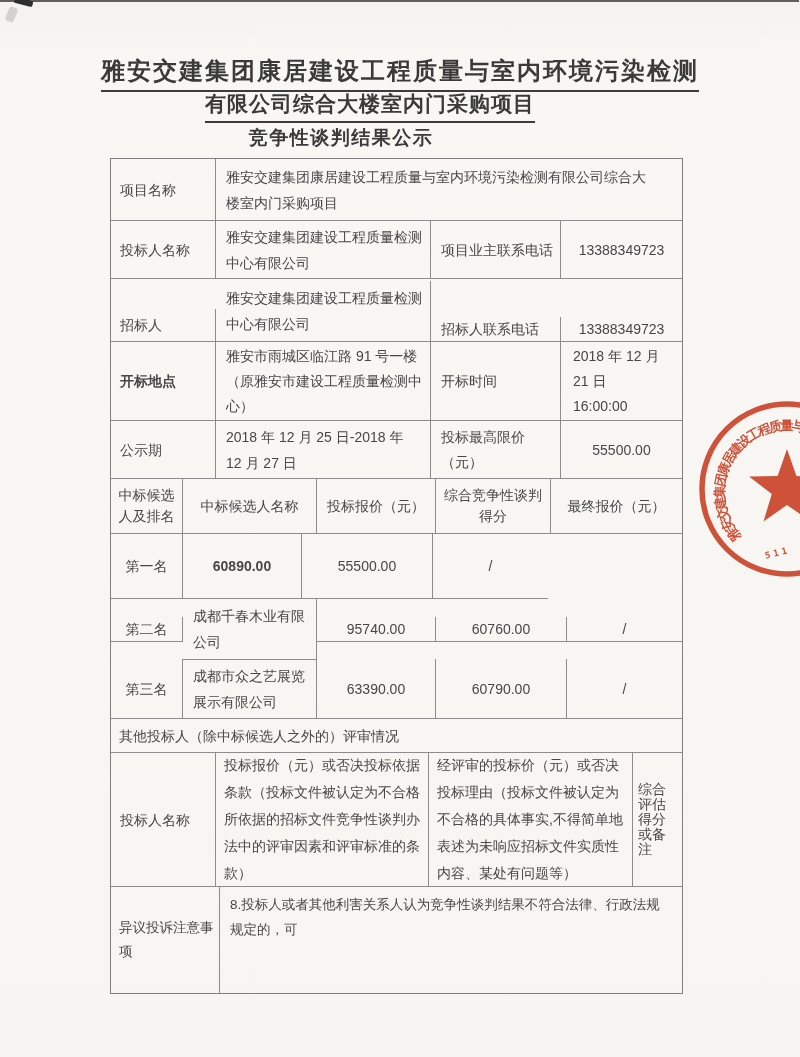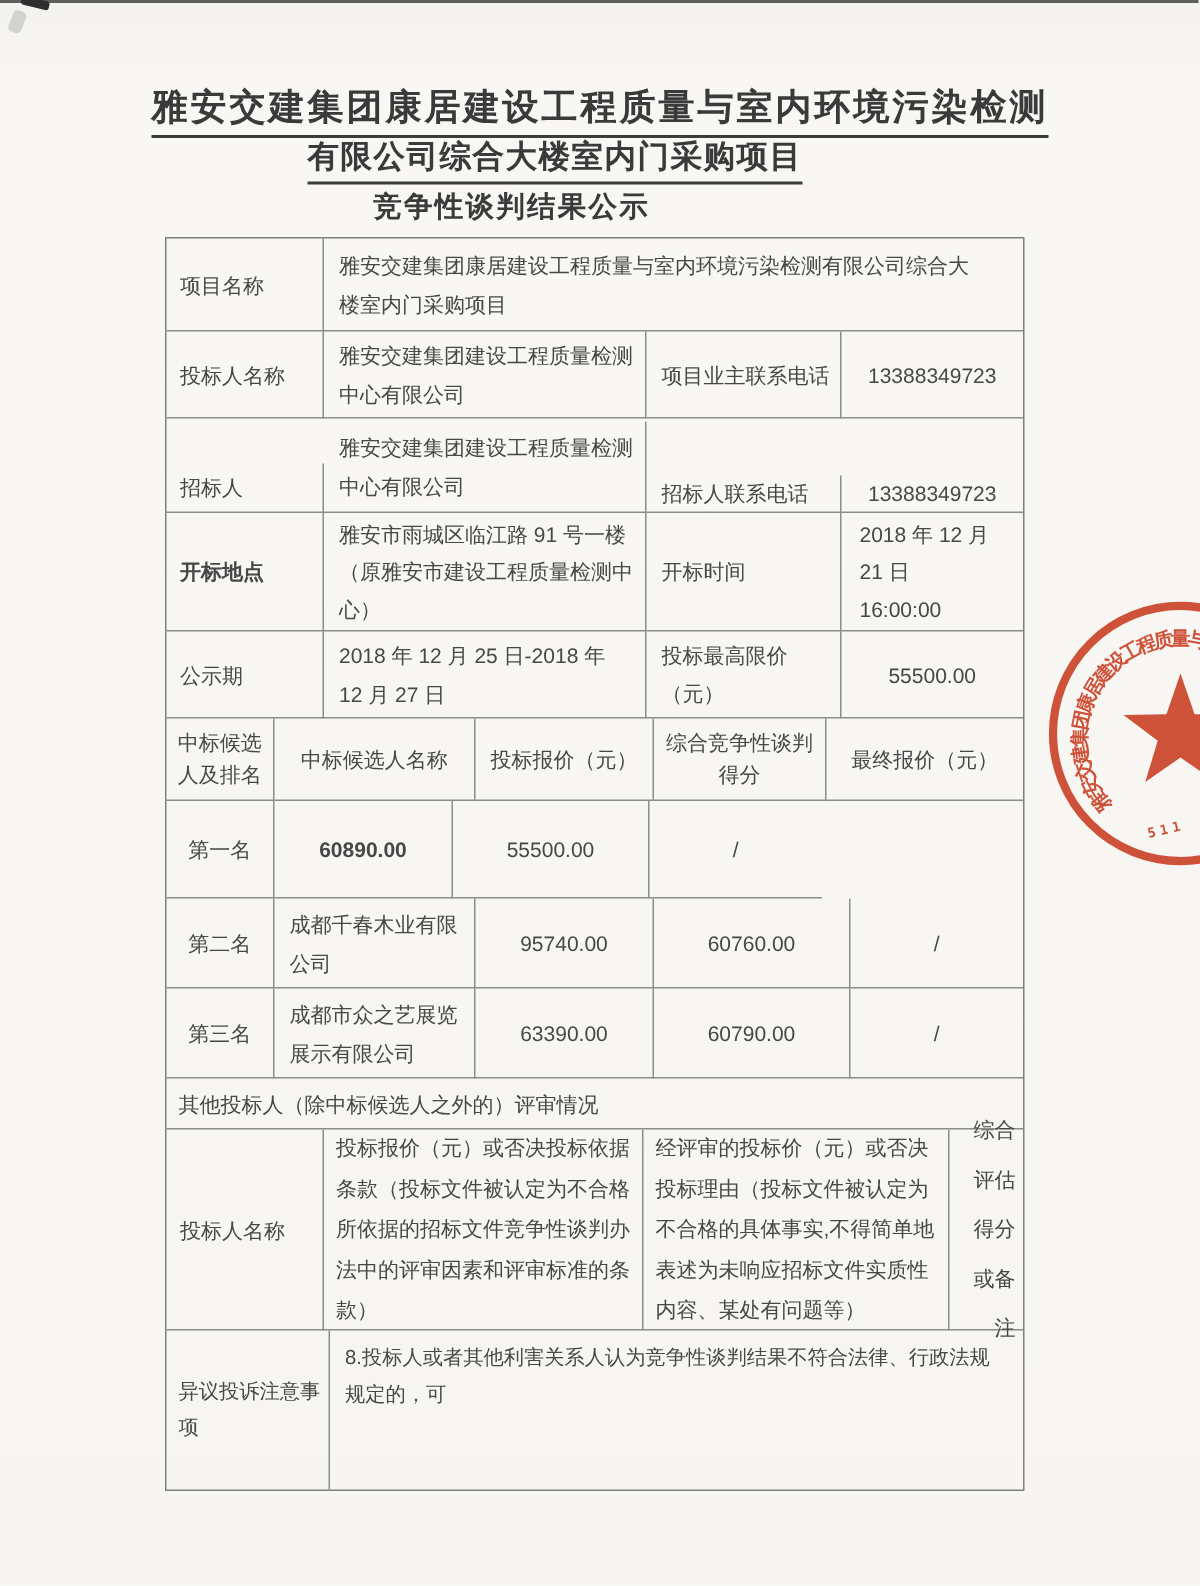--- a/index.html
+++ b/index.html
@@ -29,21 +29,21 @@
   .ctr{justify-content:center;text-align:center;padding:0 4px;}
   .lab{padding-left:9px;}
   .wrap2{line-height:26px;padding:4px 8px 4px 10px;}
   .addr{line-height:25px;padding:4px 8px 4px 10px;}
   .phlab{padding:0 4px 0 10px;}
   .maxprice{padding:0 30px 0 10px;line-height:25px;}
   .timeval{padding:4px 18px 4px 12px;line-height:25px;}
   .hdr{line-height:21px;font-size:14px;}
   .cname{padding:4px 6px 4px 10px;line-height:26px;}
   .longtxt{line-height:27px;padding:4px 8px;align-items:center;}
-  .scorecol{line-height:33px;padding:0 5px;justify-content:center;text-align:right;}
+  .scorecol{line-height:15px;padding:0 5px;justify-content:center;text-align:left;}
   .objlab{font-size:13.5px;padding-left:8px;padding-right:4px;line-height:24px;}
   .objbody{display:block;padding:5px 10px 4px 10px;font-size:13.5px;line-height:25px;}
   .objbody .p{margin:0 0 4px 0;}
   
   .stamp{position:absolute;left:687px;top:389px;width:200px;height:200px;mix-blend-mode:multiply;opacity:.92;}
   .seal-ring{fill:none;stroke:#d2462a;stroke-width:5.5;}
   .seal-star{fill:#d2462a;}
   .seal-char{font-size:13px;font-weight:bold;fill:#d2462a;text-anchor:middle;font-family:"Liberation Sans","DejaVu Sans",sans-serif;}
   .seal-code{font-size:9px;font-weight:bold;fill:#d2462a;letter-spacing:3px;font-family:"DejaVu Sans Mono",monospace;}
 </style>
@@ -103,21 +103,21 @@
       <div class="c ctr hdr" style="width:131px;">最终报价（元）</div>
     </div>
 
     <div class="row" style="height:65px;">
       <div class="c ctr" style="width:72px;text-align:center;">第一名</div>
       <div class="c ctr" style="width:119px;font-weight:bold;">60890.00</div>
       <div class="c ctr" style="width:131px;">55500.00</div>
       <div class="c ctr" style="width:115px;">/</div>
     </div>
 
-    <div class="row" style="height:60px;">
+    <div class="row" style="height:60px;align-items:center;">
       <div class="c ctr" style="width:72px;">第二名</div>
       <div class="c cname" style="width:134px;">成都千春木业有限公司</div>
       <div class="c ctr" style="width:119px;">95740.00</div>
       <div class="c ctr" style="width:131px;">60760.00</div>
       <div class="c ctr" style="width:115px;">/</div>
     </div>
 
     <div class="row" style="height:60px;">
       <div class="c ctr" style="width:72px;">第三名</div>
       <div class="c cname" style="width:134px;">成都市众之艺展览展示有限公司</div>

